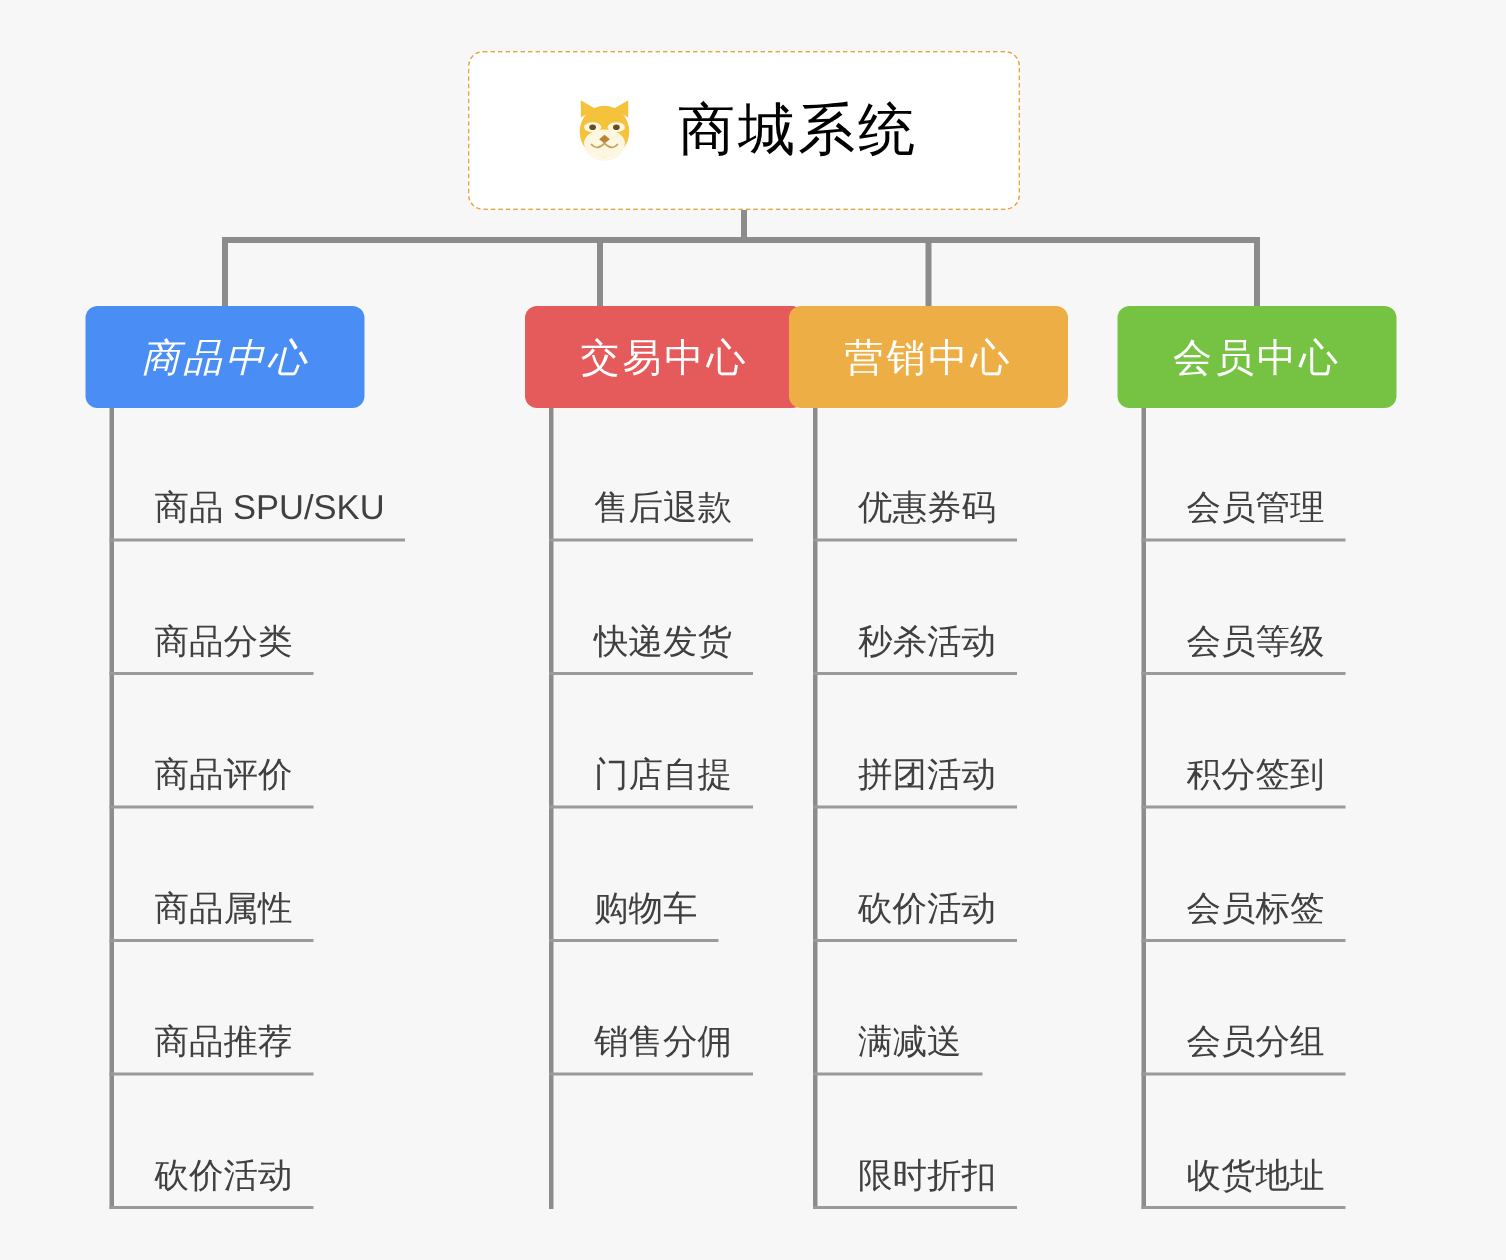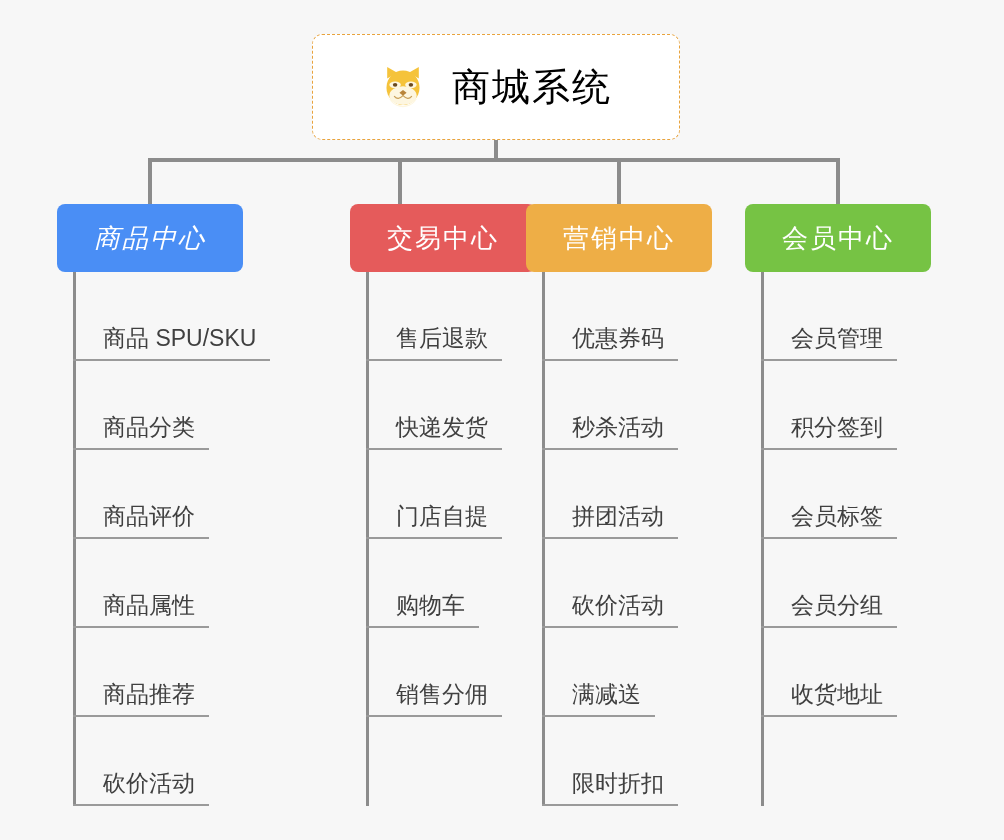--- a/index.html
+++ b/index.html
@@ -223,20 +223,23 @@
   <div class="column" style="left:745px; width:240px;">
     <div class="cat-header" style="width: 186px; background: rgb(118, 195, 68);">
       <span>会员中心</span>
     </div>
     <div class="spine" style="height: 534px; background: rgb(140, 140, 140);"></div>
     <div class="items">
       <div class="item">
           <span class="item-inner">会员管理</span>
         </div>
       <div class="item">
+          <span class="item-inner">会员等级</span>
+        </div>
+      <div class="item">
           <span class="item-inner">积分签到</span>
         </div>
       <div class="item">
           <span class="item-inner">会员标签</span>
         </div>
       <div class="item">
           <span class="item-inner">会员分组</span>
         </div>
       <div class="item">
           <span class="item-inner">收货地址</span>

